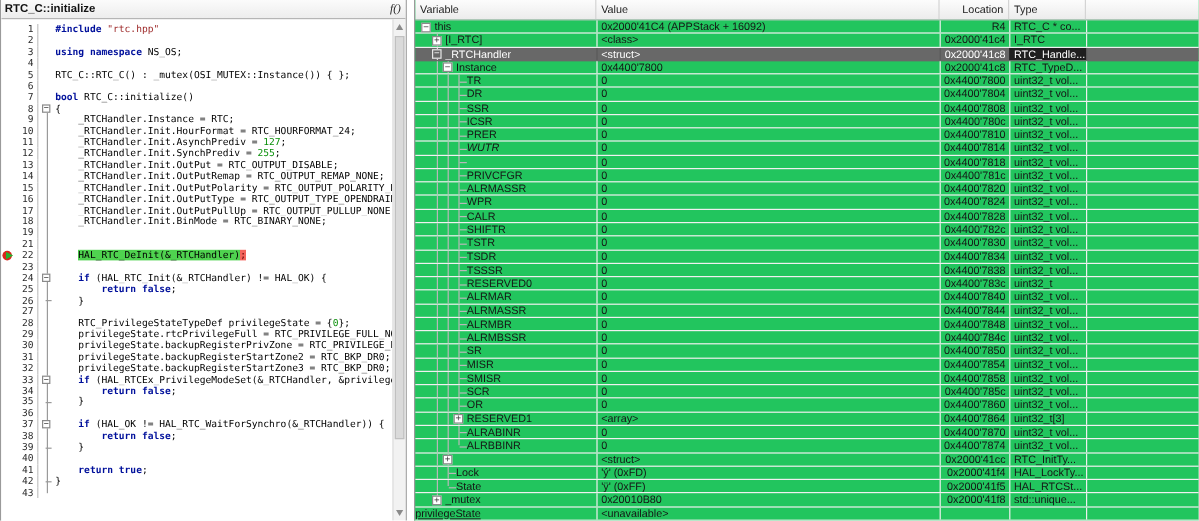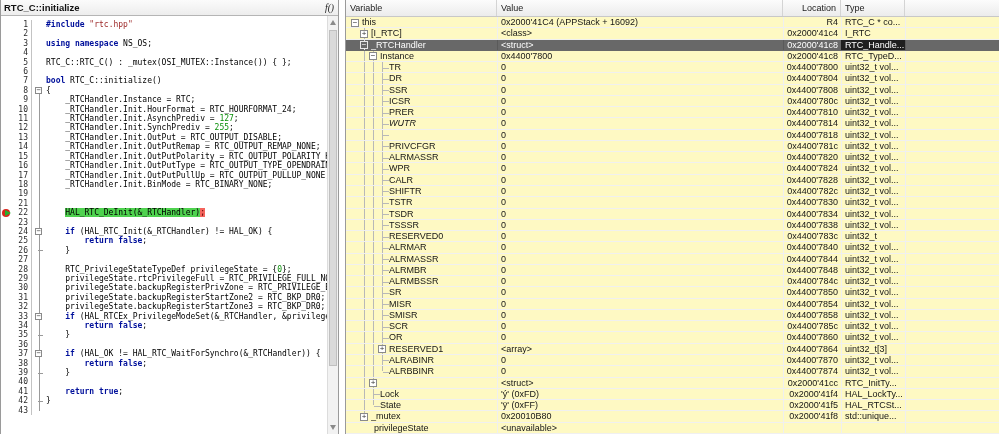--- a/index.html
+++ b/index.html
@@ -69,21 +69,21 @@
                background:#f2f2f2; border-left:1px solid #dcdcdc; }
   .sb-arrow-up, .sb-arrow-down { position:absolute; left:2px; width:0; height:0; }
   .sb-arrow-up   { top:4px; border-left:3.5px solid transparent; border-right:3.5px solid transparent; border-bottom:5px solid #8a8a8a; }
   .sb-arrow-down { bottom:4px; border-left:3.5px solid transparent; border-right:3.5px solid transparent; border-top:5px solid #8a8a8a; }
   #editor-sb .thumb { position:absolute; left:1px; right:1px; top:14px; height:336px;
                       background:#dadada; border:1px solid #c0c0c0; }
 
   
   #watch {
     position:absolute; left:344px; top:0; width:655px; height:434px;
-    border-left:1px solid #9a9a9a; background:#fef9c3; overflow:hidden;
+    border-left:1px solid #9a9a9a; background:#22c55e; overflow:hidden;
     font-size:9px;
   }
   #watch-header { position:relative; height:17px; background:linear-gradient(#fcfcfc,#ececec);
                   border-bottom:1px solid #c8c8c8; color:#222; }
   .hcell { position:absolute; top:0; bottom:0; line-height:16px; padding:0 4px;
            border-right:1px solid #d4d4d4; overflow:hidden; }
   #h-var  { left:0;    width:151px; }
   #h-val  { left:151px; width:286px; }
   #h-loc  { left:437px; width:58px;  text-align:right; }
   #h-type { left:495px; width:64px; }
@@ -673,21 +673,21 @@
           <span class="cell nm" style="left: 25px; width: 126px;">_mutex</span>
           <span class="cell c-val">0x20010B80</span>
           <span class="cell c-loc">0x2000'41f8</span>
           <span class="cell c-type">std::unique...</span>
         </div>
         <div class="wrow">
           <span class="vline" style="left: 151px;"></span>
           <span class="vline" style="left: 437px;"></span>
           <span class="vline" style="left: 495px;"></span>
           <span class="vline" style="left: 559px;"></span>
-          <span class="cell nm" style="left: 28px; width: 135px;">privilegeState</span>
+          <span class="cell nm" style="left: 0; width: 135px; text-decoration: underline;">privilegeState</span>
           <span class="cell c-val">&lt;unavailable&gt;</span>
           <span class="cell c-loc"></span>
           <span class="cell c-type"></span>
         </div>
       </div>
   </div>
 
 </div>
 
 </body></html>

